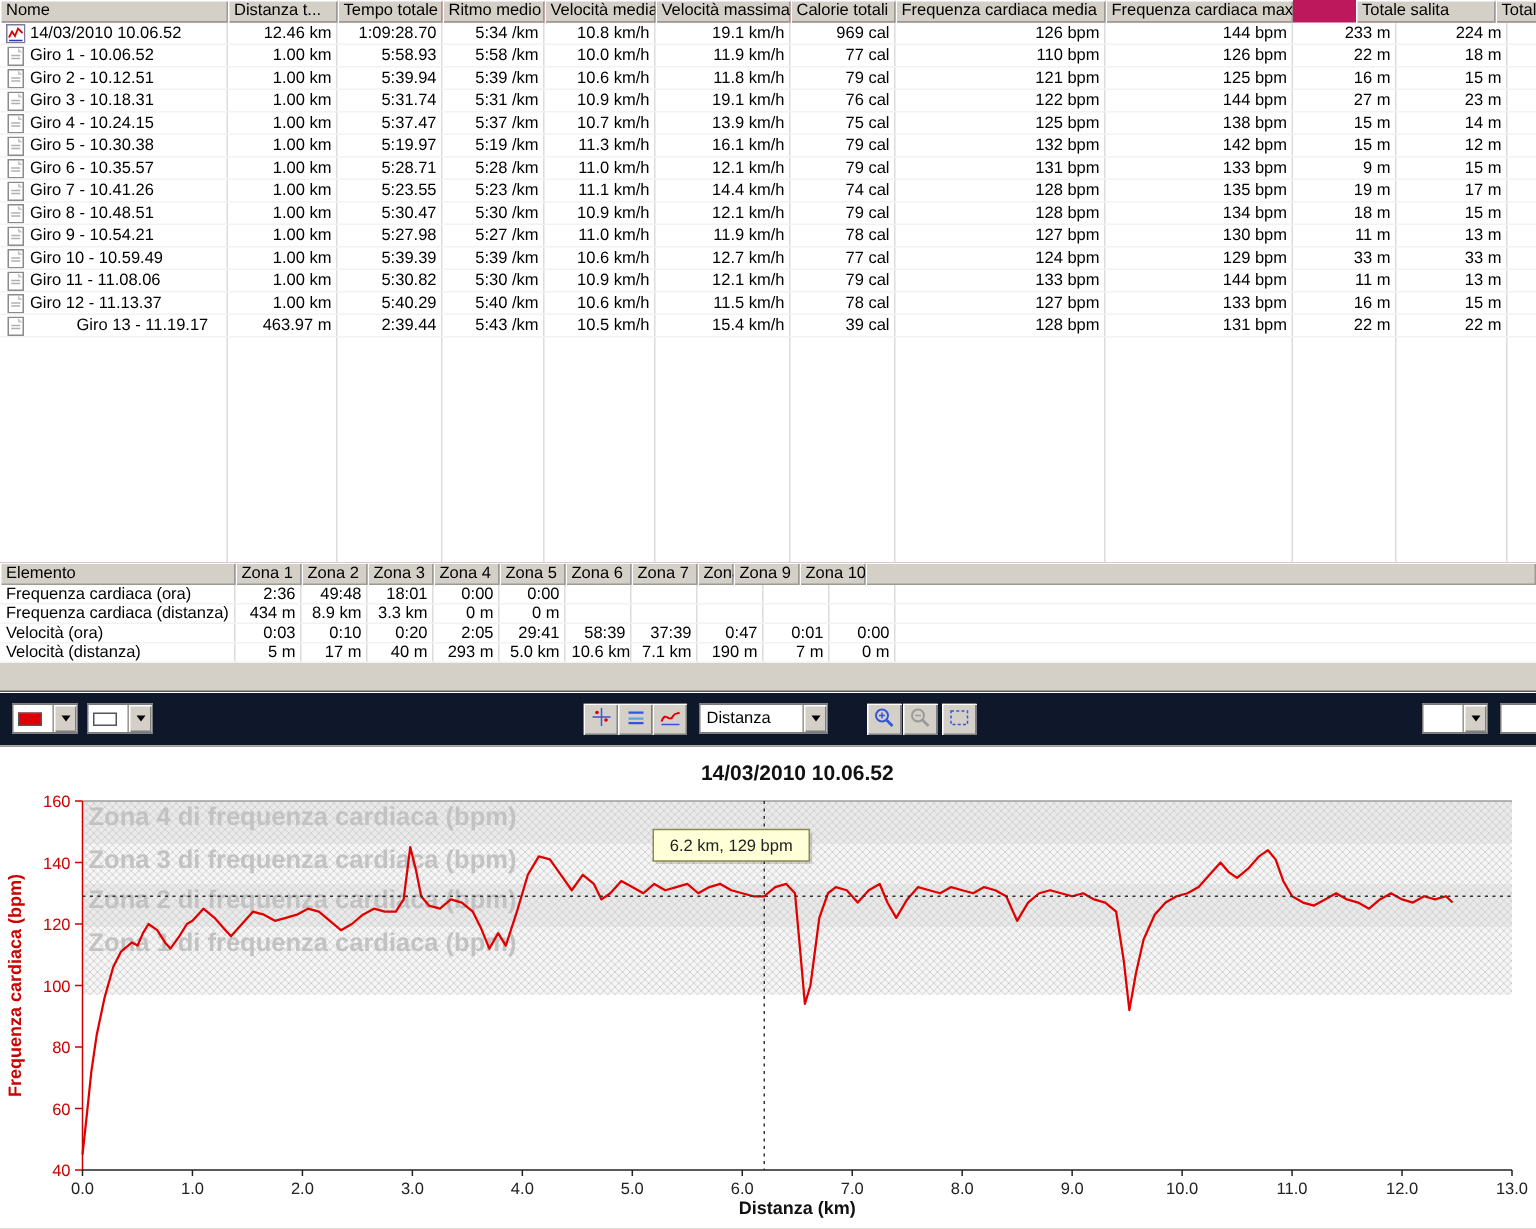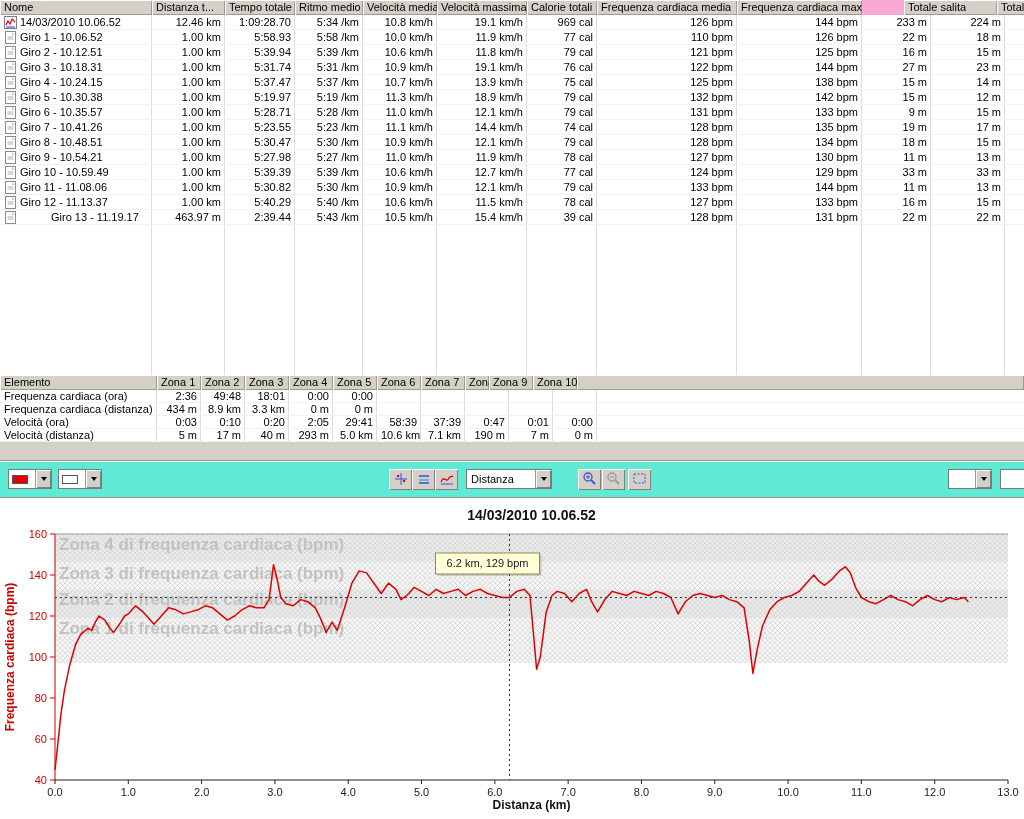--- a/index.html
+++ b/index.html
@@ -2,38 +2,38 @@
 <html><head>
 <meta charset="utf-8">
 <style>
   * { margin:0; padding:0; box-sizing:border-box; }
   body { font-family:"Liberation Sans", sans-serif; background:#d4d0c8; }
   .app { position:relative; width:1024px; height:819px; overflow:hidden;
          background:#d4d0c8; font-size:11px; color:#000; }
 
   
   .listview { position:absolute; left:0; width:1024px; background:#fff; overflow:hidden; }
-  .lv-header { display:flex; height:15px; background:#f9a8d4; position:relative; z-index:2; }
+  .lv-header { display:flex; height:15px; background:#be185d; position:relative; z-index:2; }
   .hcell { height:15px; line-height:14px; padding:0 4px; background:#d4d0c8;
            box-shadow: inset 1px 1px 0 #ffffff, inset -1px -1px 0 #9c9a92;
            white-space:nowrap; overflow:hidden; flex-shrink:0; }
   .hcell.center { text-align:left; }
   .hcell.fill { flex:1; }
   .lv-body { position:relative; background:#fff; }
   .vline { position:absolute; top:0; bottom:0; width:1px; background:#dcdcdc; z-index:0; }
   .lv-row { display:flex; position:relative; z-index:1; border-bottom:1px solid #f2f2f2; }
   .cell { white-space:nowrap; overflow:hidden; padding:0 4px; flex-shrink:0; }
   .cell.num { text-align:right; }
   .cell.name { display:flex; align-items:center; gap:3px; }
   .icon { display:inline-flex; width:13px; height:13px; flex-shrink:0; }
 
   
   .gap { position:absolute; left:0; top:442px; width:1024px; height:18px; background:#d4d0c8; }
   .toolbar { position:absolute; left:0; top:460px; width:1024px; height:37px;
-             background:#5eead4; border-top:1px solid #9c9a92; box-shadow: inset 0 1px 0 #ffffff; }
+             background:#0f172a; border-top:1px solid #9c9a92; box-shadow: inset 0 1px 0 #ffffff; }
   .combo { position:absolute; top:8px; height:20px; background:#fff;
            border:1px solid #7a7a7a; display:flex; align-items:center; overflow:hidden; }
   .combo-text { padding-left:4px; white-space:nowrap; }
   .combo-btn { margin-left:auto; width:16px; height:100%; background:#d4d0c8;
                border-left:1px solid #9c9a92;
                box-shadow: inset 1px 1px 0 #ffffff, inset -1px -1px 0 #808080;
                display:flex; align-items:center; justify-content:center; flex-shrink:0; }
   .arr { width:0; height:0; border-left:3px solid transparent; border-right:3px solid transparent;
          border-top:4px solid #000; }
   .swatch { width:16px; height:9px; margin-left:3px; border:1px solid #555; flex-shrink:0; }
@@ -201,21 +201,21 @@
                 <line x1="3.5" y1="6" x2="9.5" y2="6" stroke="#b0b0b0"></line>
                 <line x1="3.5" y1="8" x2="9.5" y2="8" stroke="#b0b0b0"></line>
               </svg>
             </span>
             <span>Giro 5 - 10.30.38</span>
           </div>
           <div class="cell num" style="width: 73px;">1.00 km</div>
           <div class="cell num" style="width: 70px;">5:19.97</div>
           <div class="cell num" style="width: 68px;">5:19 /km</div>
           <div class="cell num" style="width: 74px;">11.3 km/h</div>
-          <div class="cell num" style="width: 90px;">18.9 km/h</div>
+          <div class="cell num" style="width: 90px;">16.1 km/h</div>
           <div class="cell num" style="width: 70px;">79 cal</div>
           <div class="cell num" style="width: 140px;">132 bpm</div>
           <div class="cell num" style="width: 125px;">142 bpm</div>
           <div class="cell num" style="width: 69px;">15 m</div>
           <div class="cell num" style="width: 74px;">12 m</div>
         </div>
         <div class="lv-row" style="height: 15px; line-height: 14px;">
           <div class="cell name" style="width: 152px;">
             <span class="icon">
               <svg width="13" height="13">

